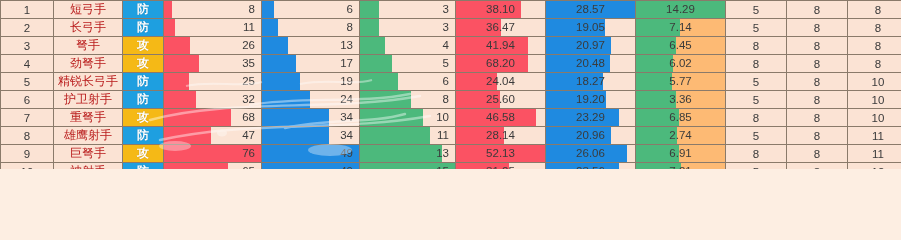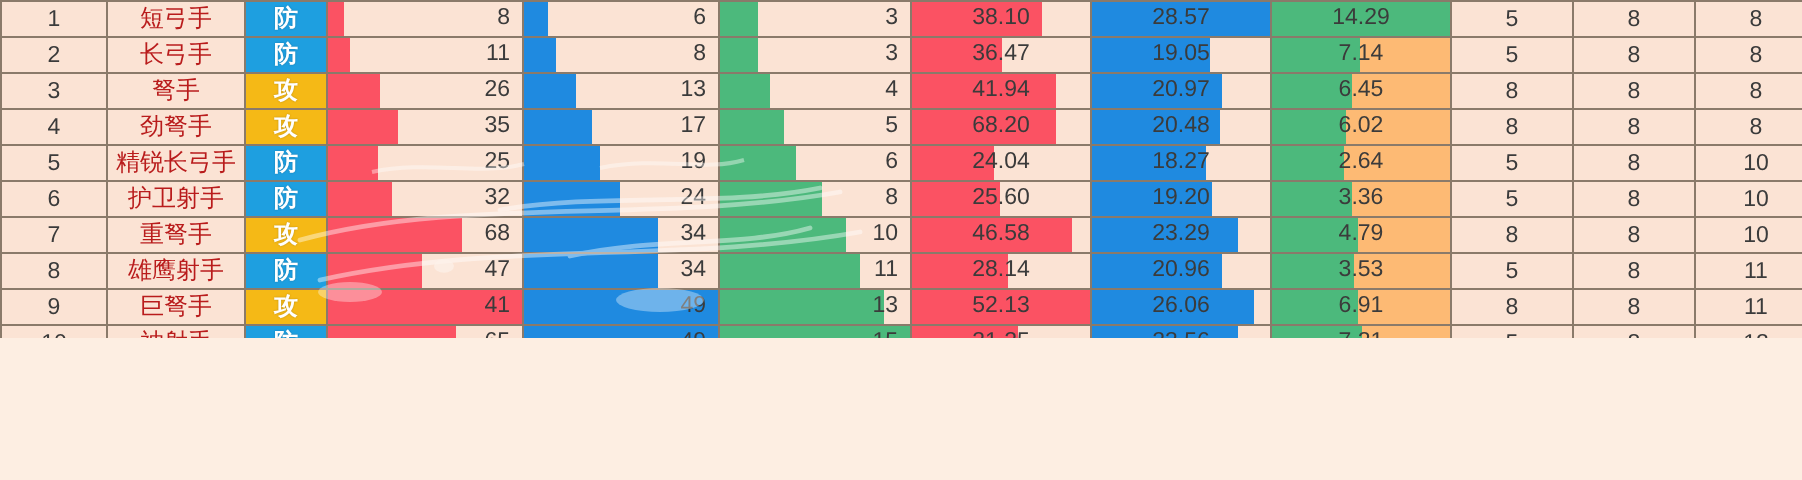--- a/index.html
+++ b/index.html
@@ -239,21 +239,21 @@
           <td class="bar b-red w-redd ctr">
             <span class="fill" style="width: 46.1155%;"></span>
             <span class="txt">24.04</span>
           </td>
           <td class="bar b-blue w-blued ctr">
             <span class="fill" style="width: 63.9482%;"></span>
             <span class="txt">18.27</span>
           </td>
           <td class="bar b-green w-greend ctr bg-pale">
             <span class="fill" style="width: 40.3779%;"></span>
-            <span class="txt">2.64</span>
+            <span class="txt">5.77</span>
           </td>
           <td class="plain">5</td>
           <td class="plain">8</td>
           <td class="plain">10</td>
         </tr>
         <tr>
           <td class="idx">6</td>
           <td class="nm">护卫射手</td>
           <td class="badge">
             <span class="badge-in badge-def">防</span>
@@ -307,21 +307,21 @@
           <td class="bar b-red w-redd ctr">
             <span class="fill" style="width: 89.3535%;"></span>
             <span class="txt">46.58</span>
           </td>
           <td class="bar b-blue w-blued ctr">
             <span class="fill" style="width: 81.5191%;"></span>
             <span class="txt">23.29</span>
           </td>
           <td class="bar b-green w-greend ctr bg-pale">
             <span class="fill" style="width: 47.9356%;"></span>
-            <span class="txt">4.79</span>
+            <span class="txt">6.85</span>
           </td>
           <td class="plain">8</td>
           <td class="plain">8</td>
           <td class="plain">10</td>
         </tr>
         <tr>
           <td class="idx">8</td>
           <td class="nm">雄鹰射手</td>
           <td class="badge">
             <span class="badge-in badge-def">防</span>
@@ -341,35 +341,35 @@
           <td class="bar b-red w-redd ctr">
             <span class="fill" style="width: 53.9804%;"></span>
             <span class="txt">28.14</span>
           </td>
           <td class="bar b-blue w-blued ctr">
             <span class="fill" style="width: 73.3637%;"></span>
             <span class="txt">20.96</span>
           </td>
           <td class="bar b-green w-greend ctr bg-pale">
             <span class="fill" style="width: 46.1162%;"></span>
-            <span class="txt">3.53</span>
+            <span class="txt">2.74</span>
           </td>
           <td class="plain">5</td>
           <td class="plain">8</td>
           <td class="plain">11</td>
         </tr>
         <tr>
           <td class="idx">9</td>
           <td class="nm">巨弩手</td>
           <td class="badge">
             <span class="badge-in badge-atk">攻</span>
           </td>
           <td class="bar b-red w-red">
             <span class="fill" style="width: 100%;"></span>
-            <span class="txt">41</span>
+            <span class="txt">76</span>
           </td>
           <td class="bar b-blue w-blue">
             <span class="fill" style="width: 100%;"></span>
             <span class="txt">49</span>
           </td>
           <td class="bar b-green w-green">
             <span class="fill" style="width: 86.6667%;"></span>
             <span class="txt">13</span>
           </td>
           <td class="bar b-red w-redd ctr">

